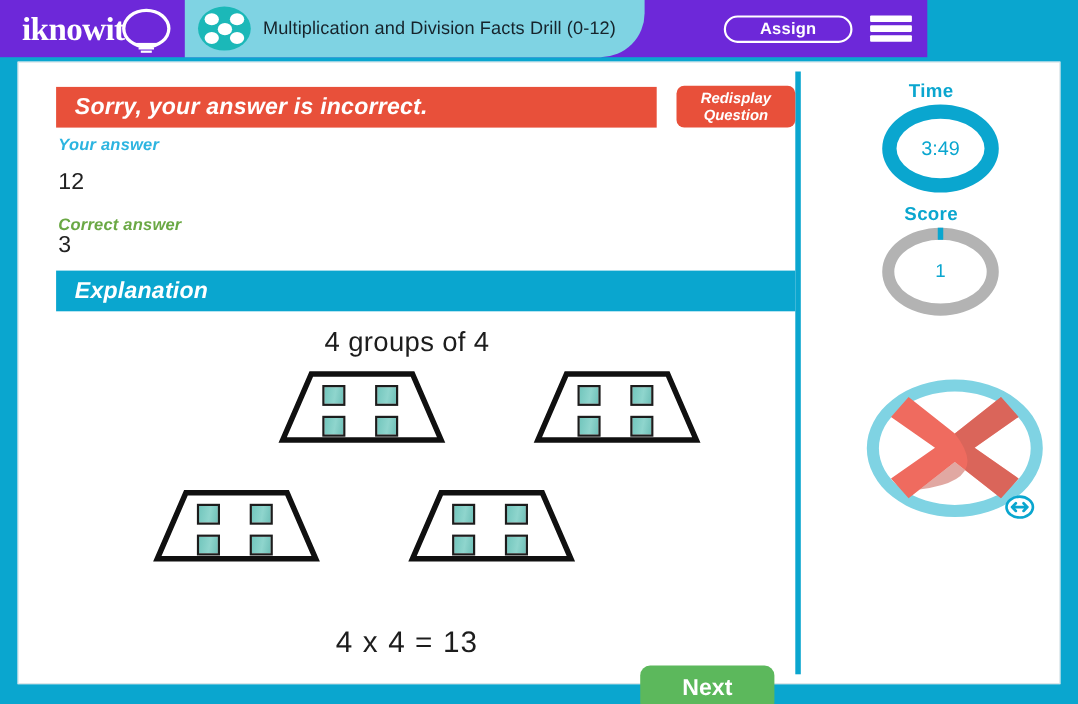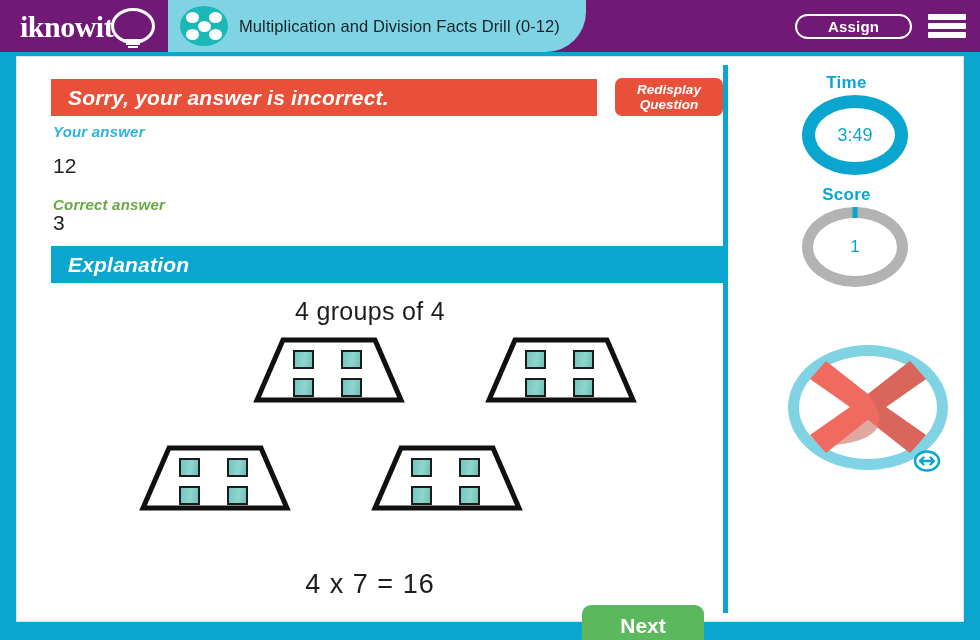--- a/index.html
+++ b/index.html
@@ -11,22 +11,22 @@
   }
   .app {
     position: relative;
     width: 980px; height: 640px;
     background: #0aa6cf;
   }
 
   
   .header {
     position: absolute; left: 0; top: 0;
-    width: 980px; height: 52px;
-    background: #701a75;
+    width: 843px; height: 52px;
+    background: #6d28d9;
   }
   .logo-wrap {
     position: absolute; left: 18px; top: 6px;
     width: 145px; height: 42px;
   }
   .logo-text {
     position: absolute; left: 2px; top: 4px;
     font-family: "Liberation Serif", serif;
     font-weight: bold; font-style: normal;
     font-size: 30px; color: #ffffff;
@@ -370,21 +370,21 @@
           <svg width="160" height="72" viewBox="0 0 160 72">
             <polygon points="34,6 126,6 152,66 8,66" fill="#ffffff" stroke="#101010" stroke-width="5" stroke-linejoin="miter"></polygon>
           </svg>
           <div class="sq s1"></div>
             <div class="sq s2"></div>
           <div class="sq s3"></div>
             <div class="sq s4"></div>
         </div>
       </div>
 
-      <div class="equation">4 x 7 = 16</div>
+      <div class="equation">4 x 4 = 13</div>
 
       <div class="next-btn">Next</div>
     </div>
 
     <div class="sidebar">
 
       <div class="side-label time">Time</div>
       <div class="ring ring-time">
         <div class="val">3:49</div>
       </div>

